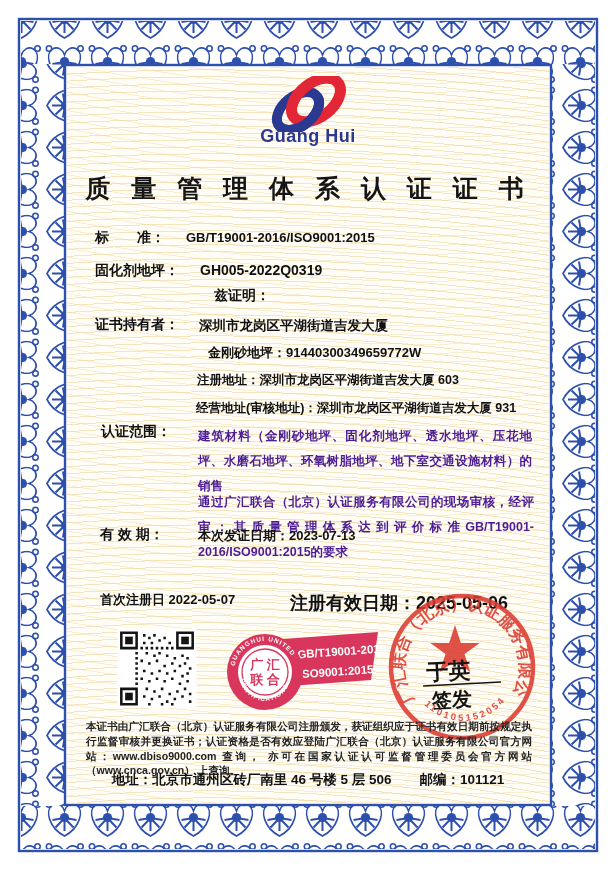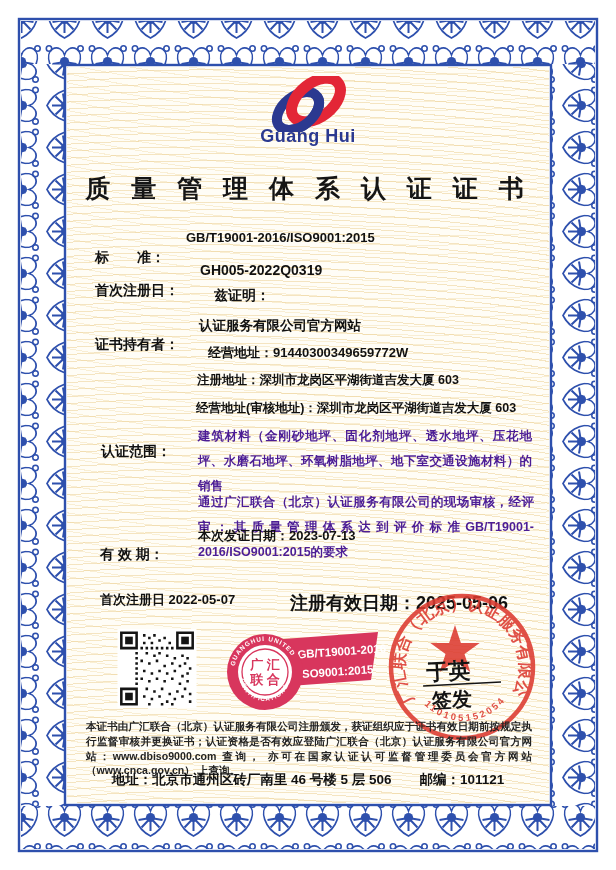--- a/index.html
+++ b/index.html
@@ -8,21 +8,21 @@
   .abs{position:absolute;}
   .guilloche{left:67px;top:67px;width:482px;height:736px;
     background:
       repeating-radial-gradient(circle at 30% 340%, rgba(236,208,148,.55) 0 1px, rgba(0,0,0,0) 1px 7px),
       repeating-radial-gradient(circle at 75% -240%, rgba(240,216,160,.40) 0 1px, rgba(0,0,0,0) 1px 9px),
       #fffdf6;}
   .brand{left:0;top:126px;width:616px;text-align:center;font-size:18px;font-weight:bold;
          color:#2b3990;letter-spacing:.5px;}
   .title{left:0;top:172px;width:616px;text-align:center;font-size:25px;font-weight:bold;
          color:#151515;letter-spacing:7px;}
-  .lbl{font-size:14px;font-weight:bold;color:#111;white-space:nowrap;margin-top:20px;}
+  .lbl{font-size:14px;font-weight:bold;color:#111;white-space:nowrap;}
   .val{font-size:13px;font-weight:bold;color:#111;white-space:nowrap;}
   .para{font-size:12.5px;font-weight:bold;color:#4c1d95;line-height:25px;text-align:justify;}
   .foot{font-size:10.6px;font-weight:bold;color:#232323;line-height:14.8px;text-align:justify;}
   .addr{left:0;top:771px;width:616px;display:flex;justify-content:center;gap:28px;
         font-size:13.5px;font-weight:bold;color:#111;}
   svg text{font-family:"Liberation Sans","DejaVu Sans",sans-serif;}
 </style>
 </head>
 <body>
 
@@ -67,31 +67,31 @@
       <ellipse cx="0" cy="0" rx="24" ry="15" stroke="#2b3990" stroke-width="10" transform="translate(42,35) rotate(-38)" stroke-dasharray="60 140"></ellipse>
     </g>
   </svg>
   <div class="abs title">质 量 管 理 体 系 认 证 证 书</div>
 
   <div class="abs brand">Guang Hui</div>
 
   <div class="abs lbl" style="left:95px;top:229px">标　　准：</div>
   <div class="abs val" style="left:186px;top:230px">GB/T19001-2016/ISO9001:2015</div>
 
-  <div class="abs lbl" style="left:95px;top:262px">首次注册日：</div>
+  <div class="abs lbl" style="left:95px;top:262px">固化剂地坪：</div>
   <div class="abs val" style="left:200px;top:262px;font-size:14px">GH005-2022Q0319</div>
 
   <div class="abs val" style="left:214px;top:287px;font-size:14px">兹证明：</div>
 
   <div class="abs lbl" style="left:95px;top:316px">证书持有者：</div>
-  <div class="abs val" style="left:199px;top:317px;font-size:13.5px">认证服务有限公司官方网站</div>
+  <div class="abs val" style="left:199px;top:317px;font-size:13.5px">深圳市龙岗区平湖街道吉发大厦</div>
 
-  <div class="abs val" style="left:208px;top:344px">经营地址：91440300349659772W</div>
+  <div class="abs val" style="left:208px;top:344px">金刚砂地坪：91440300349659772W</div>
   <div class="abs val" style="left:197px;top:372px;font-size:12.5px">注册地址：深圳市龙岗区平湖街道吉发大厦 603</div>
-  <div class="abs val" style="left:196px;top:400px;font-size:12.5px">经营地址(审核地址)：深圳市龙岗区平湖街道吉发大厦 603</div>
+  <div class="abs val" style="left:196px;top:400px;font-size:12.5px">经营地址(审核地址)：深圳市龙岗区平湖街道吉发大厦 931</div>
 
   <div class="abs lbl" style="left:101px;top:423px">认证范围：</div>
   <div class="abs para" style="left:198px;top:424px;width:334px">建筑材料（金刚砂地坪、固化剂地坪、透水地坪、压花地坪、水磨石地坪、环氧树脂地坪、地下室交通设施材料）的销售</div>
 
   <div class="abs para" style="left:198px;top:490px;width:336px">通过广汇联合（北京）认证服务有限公司的现场审核，经评审：其质量管理体系达到评价标准GB/T19001-2016/ISO9001:2015的要求</div>
 
   <div class="abs lbl" style="left:100px;top:526px">有 效 期：</div>
   <div class="abs val" style="left:198px;top:527px">本次发证日期：2023-07-13</div>
 
   <div class="abs val" style="left:100px;top:591px;font-size:13px">首次注册日 2022-05-07</div>

